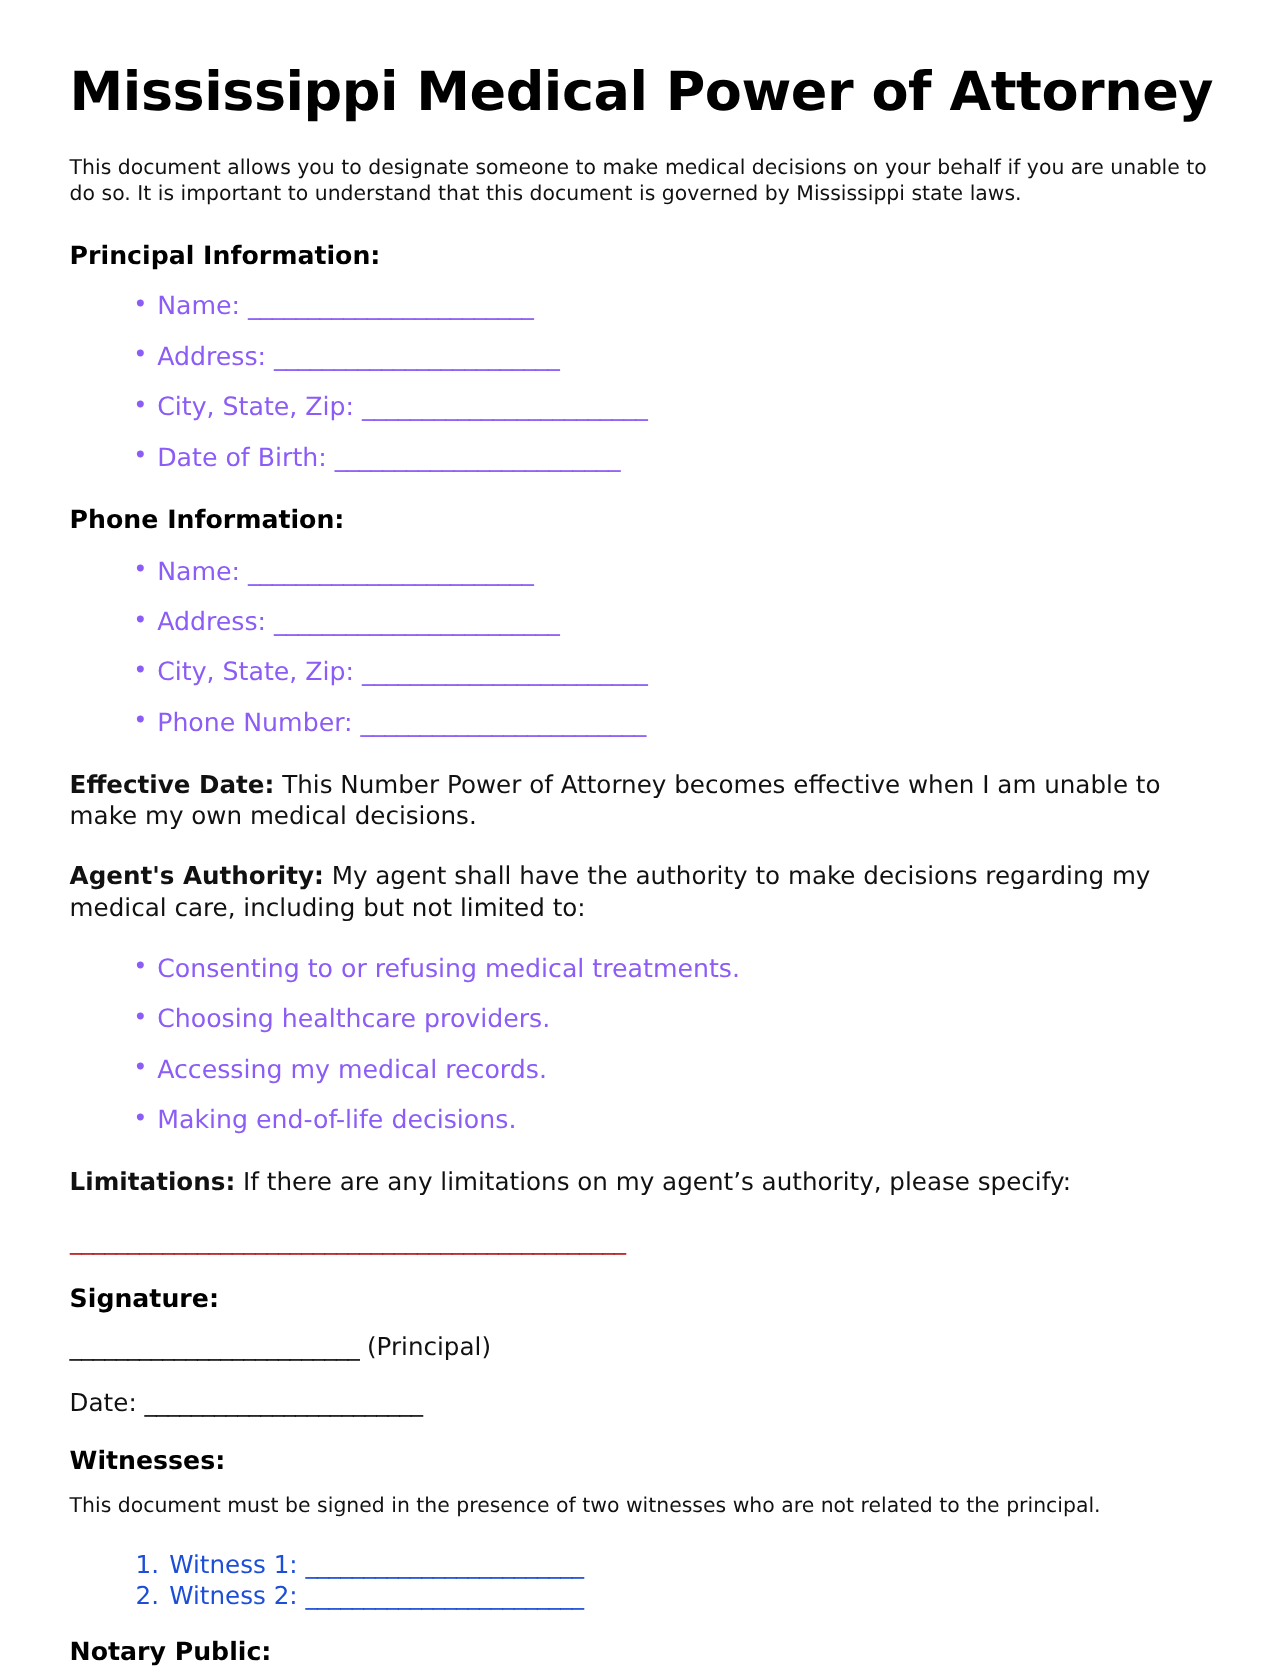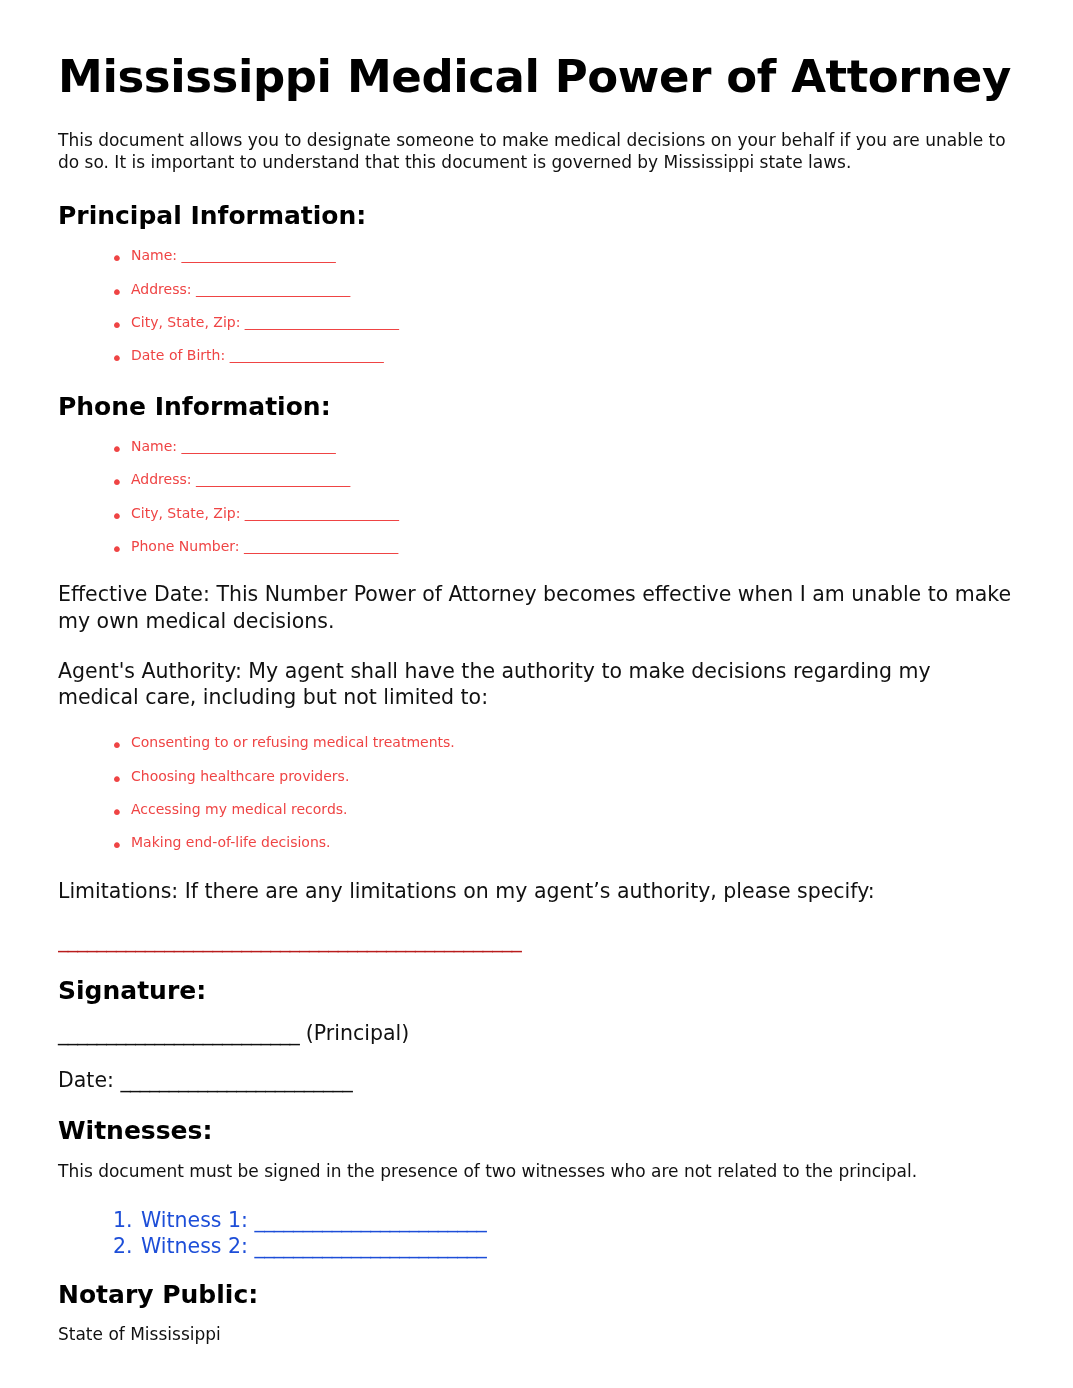--- a/index.html
+++ b/index.html
@@ -43,38 +43,38 @@
   }
 
   p.para {
     font-size: 17px;
     line-height: 1.28;
     margin: 0 0 26px 0;
     color: #111;
   }
 
   h2.section {
-    font-size: 25px;
+    font-size: 21px;
     font-weight: bold;
     margin: 0 0 14px 0;
     line-height: 1.25;
     color: #000;
   }
 
   ul.fields, ul.plain {
     margin: 0 0 26px 0;
     padding: 0 0 0 53px;
     list-style: none;
   }
   ul.fields li, ul.plain li {
-    font-size: 14px;
+    font-size: 21px;
     line-height: 1.24;
     position: relative;
     padding-left: 20px;
-    color: #ef4444;
+    color: #8b5cf6;
     white-space: nowrap;
     margin-top: 16px;
   }
   ul.fields li::before, ul.plain li::before {
     content: "\2022";
     position: absolute;
     left: 0;
     top: -1px;
     font-size: 20px;
     line-height: 1.24;
@@ -124,21 +124,21 @@
     color: #111;
     white-space: nowrap;
   }
 
   p.inline {
     font-size: 20.5px;
     line-height: 1.28;
     margin: 0 0 24px 0;
     color: #111;
   }
-  p.inline b { font-weight: normal; text-align: center; }
+  p.inline b { font-weight: bold; text-align: center; }
 
   .watermark {
     position: absolute;
     left: 28px;
     top: 1311px;
     font-family: "DejaVu Sans Mono", monospace;
     font-size: 56px;
     line-height: 1;
     color: #8f8f8f;
     letter-spacing: 3px;

